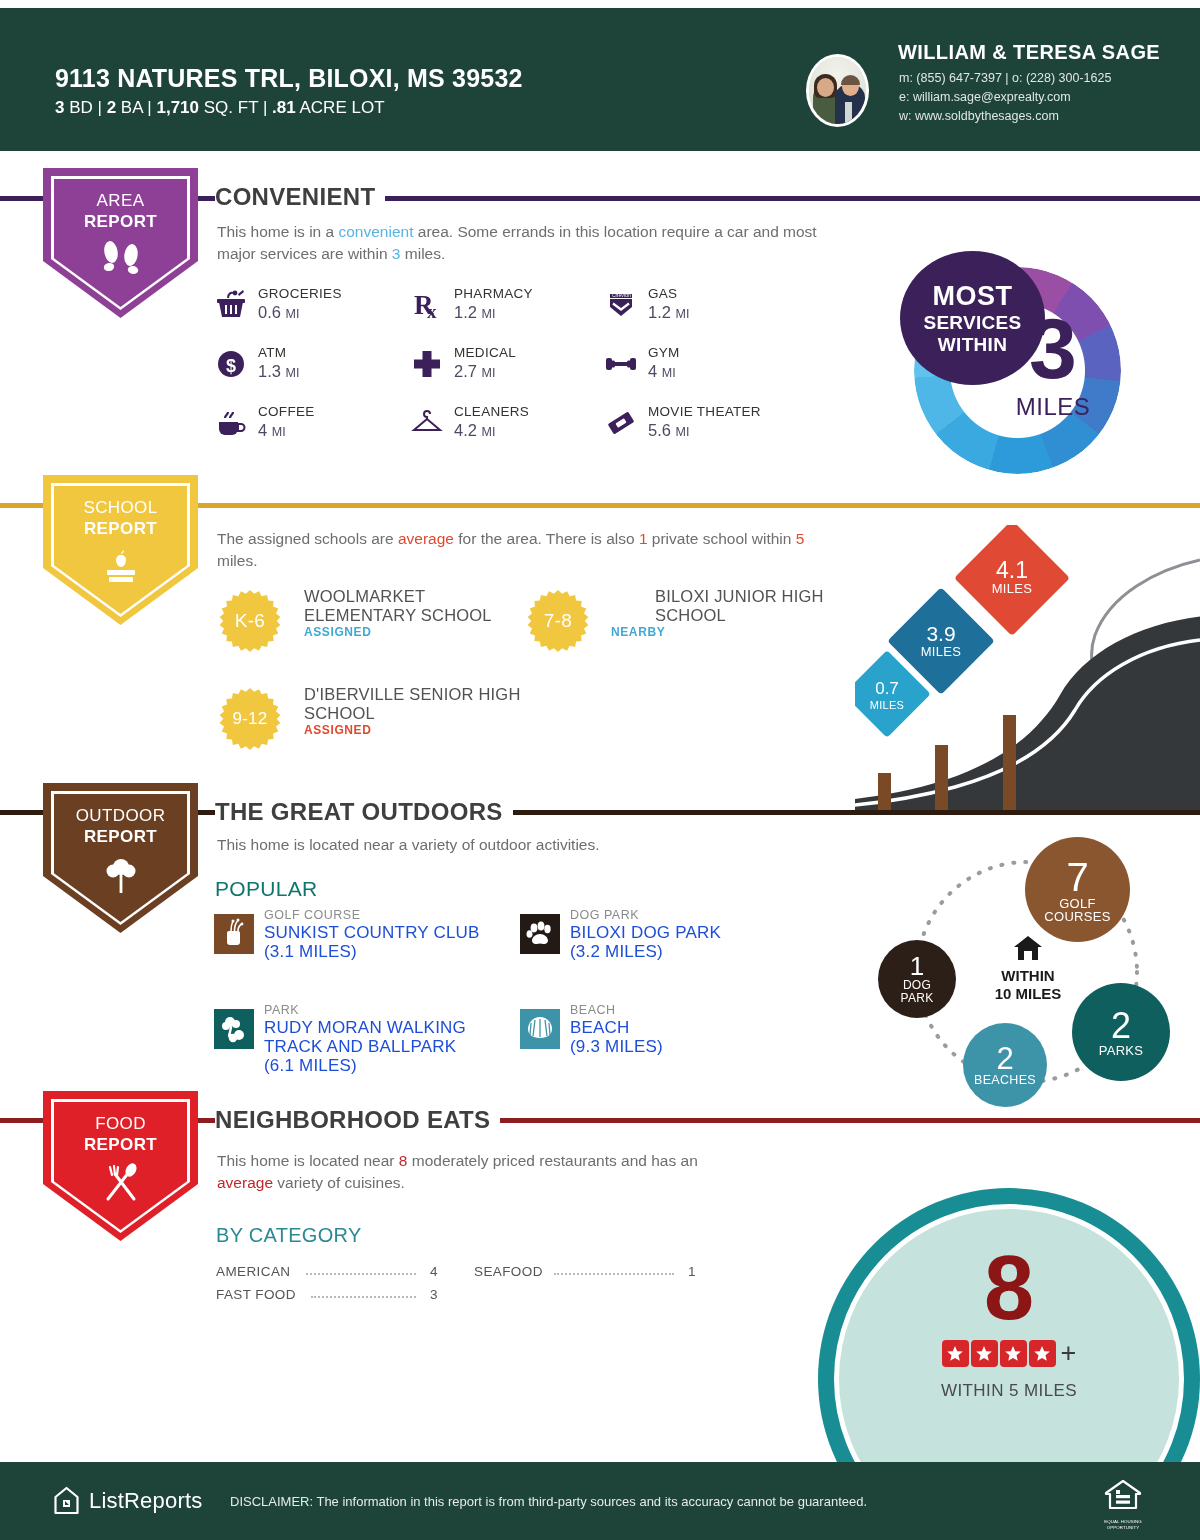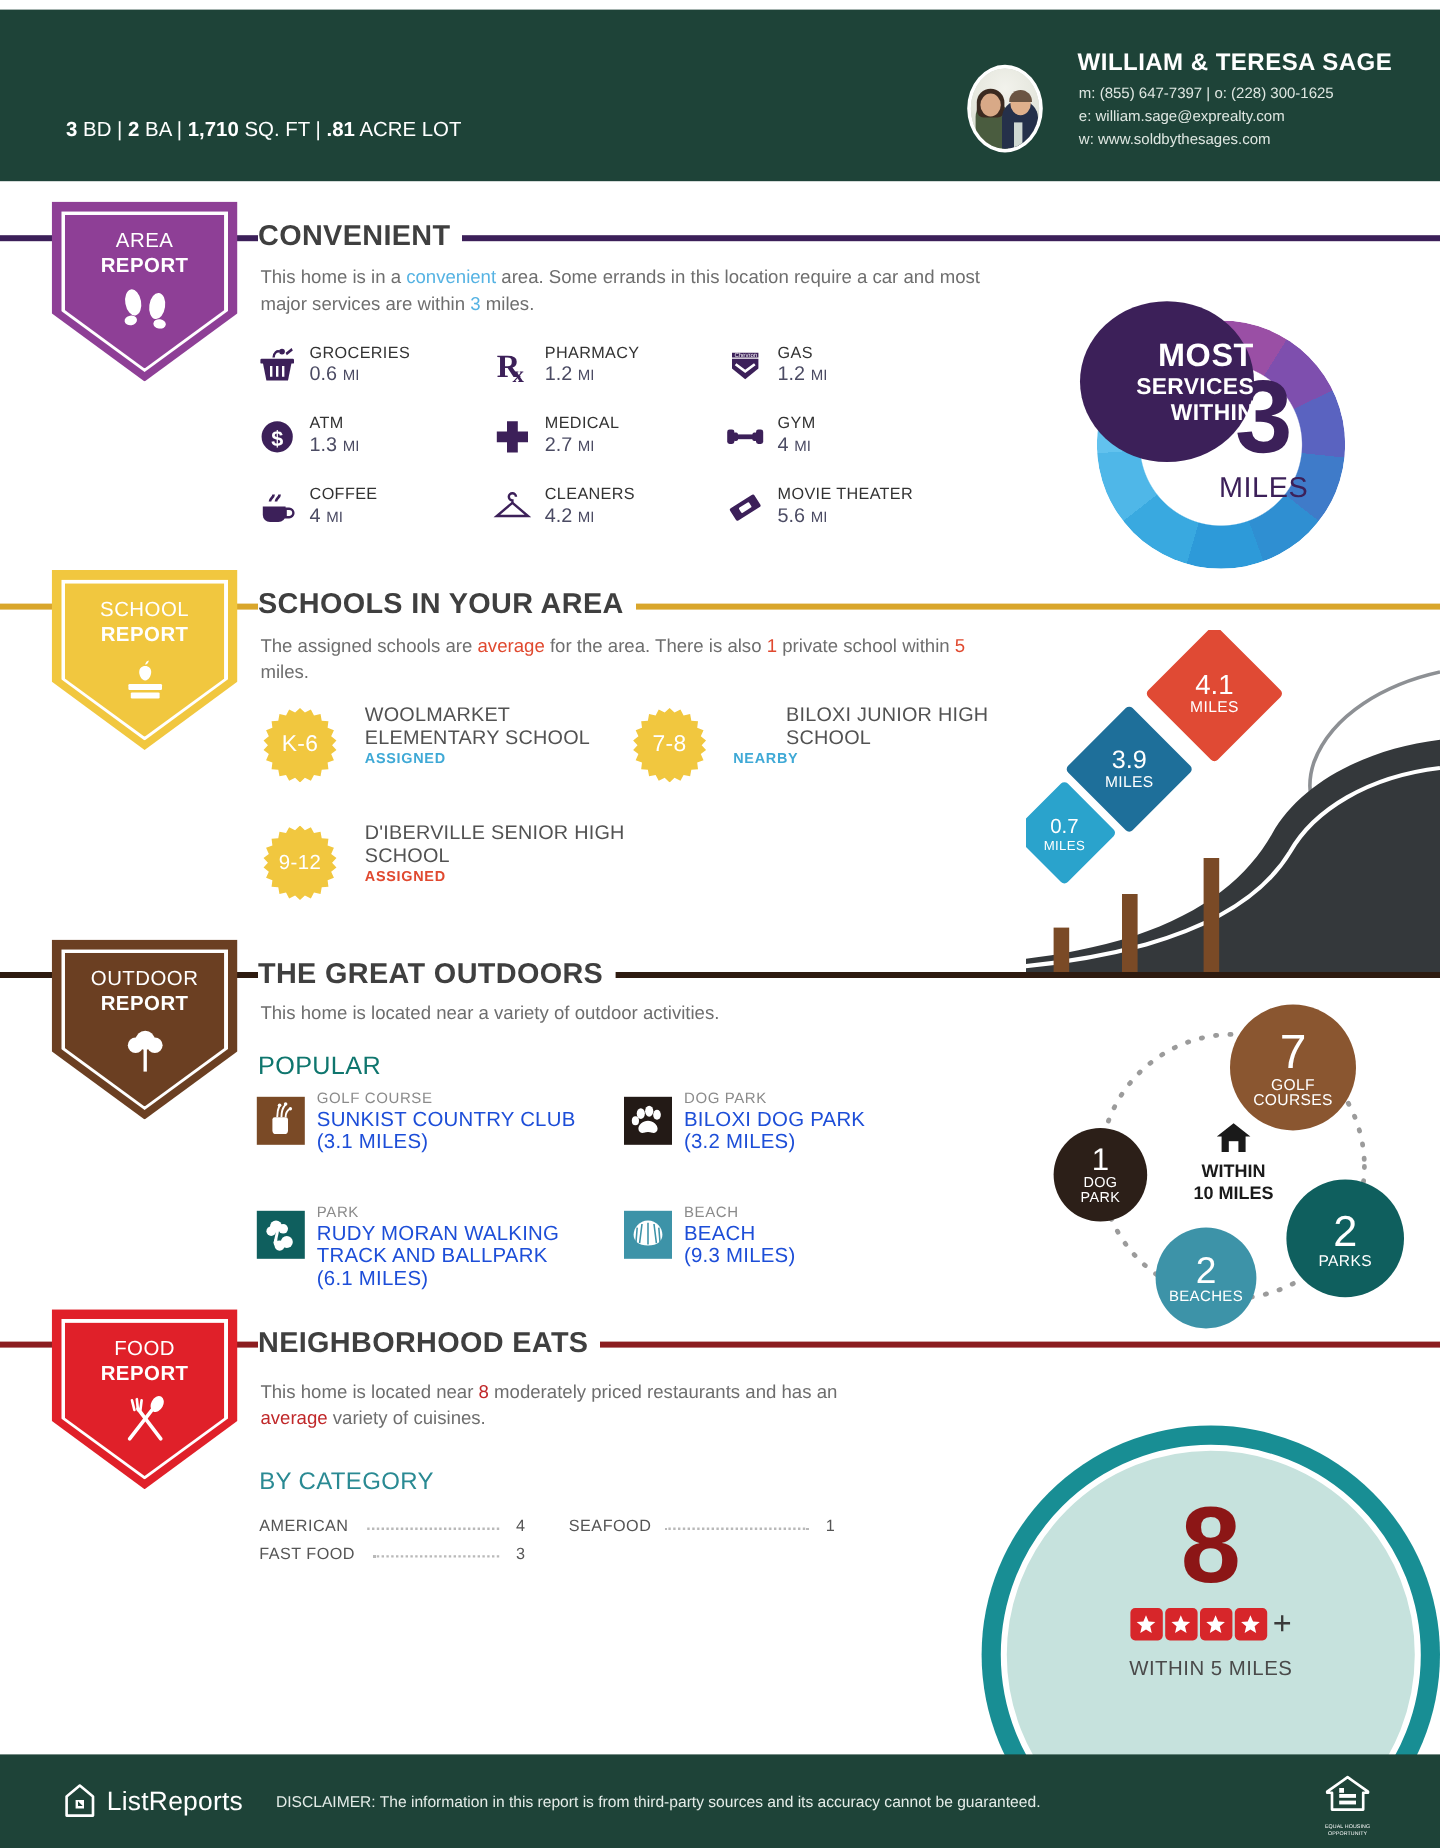--- a/index.html
+++ b/index.html
@@ -99,21 +99,21 @@
       #4fb7e8 232deg 266deg,
       #62c2ee 266deg 300deg,
       #7ccdf2 300deg 330deg,
       #9ad8f5 330deg 360deg);
     -webkit-mask: radial-gradient(circle, transparent 0 67px, #000 68px);
             mask: radial-gradient(circle, transparent 0 67px, #000 68px);
   }
   .donut-badge {
     position:absolute; left:0px; top:-2px; width:145px; height:134px;
     background:#3c2059; border-radius:50%;
-    display:flex; flex-direction:column; align-items:flex-end; justify-content:center;
+    display:flex; flex-direction:column; align-items:center; justify-content:center;
     color:#fff; text-align:center;
   }
   .donut-badge .l1 { font-size:27px; font-weight:bold; letter-spacing:.5px; }
   .donut-badge .l2 { font-size:19px; font-weight:bold; letter-spacing:.3px; }
   .donut-badge .l3 { font-size:19px; font-weight:bold; letter-spacing:.3px; }
   .donut-num { position:absolute; left:88px; top:52px; width:130px; text-align:center;
     font-size:86px; font-weight:bold; color:#3c2059; line-height:86px; }
   .donut-mi { position:absolute; left:88px; top:140px; width:130px; text-align:center;
     font-size:24px; color:#3c2059; letter-spacing:.5px; }
 
@@ -185,20 +185,21 @@
 
   .white-edge { position:absolute; left:0; top:0; width:1200px; height:8px; background:#fff; }
 </style>
 </head>
 <body>
 
 <div class="page">
   <div class="white-edge"></div>
 
   <div class="header">
+    <div class="addr">9113 NATURES TRL, BILOXI, MS 39532</div>
     <div class="specs">
       <b>3</b><span class="lt"> BD | </span><b>2</b><span class="lt"> BA | </span><b>1,710</b><span class="lt"> SQ. FT | </span><b>.81</b><span class="lt"> ACRE LOT</span>
     </div>
 
     <div class="agent-photo">
       <div class="sky"></div>
       <div class="p1"></div>
       <div class="p1hair"></div>
       <div class="p1h"></div>
       <div class="p2"></div>
@@ -360,21 +361,20 @@
     <div class="donut-num">3</div>
     <div class="donut-mi">MILES</div>
     <div class="donut-badge">
       <div class="l1">MOST</div>
       <div class="l2">SERVICES</div>
       <div class="l3">WITHIN</div>
     </div>
   </div>
 
   <div class="divider" style="left:0; top:503px; width:1200px; background:#d9a62b;"></div>
-  <div class="sect-title" style="left:215px; top:490px;">SCHOOLS IN YOUR AREA</div>
 
   <div class="shield" style="left:43px; top:475px;">
     <div class="body" style="background:#f1c73f;"></div>
     <div class="inner" style="background:#ffffff;"></div>
     <div class="inner2" style="background:#f1c73f;"></div>
     <div class="lbl">
       <span>SCHOOL</span><br>
       <b>REPORT</b>
     </div>
     <div class="gl">

